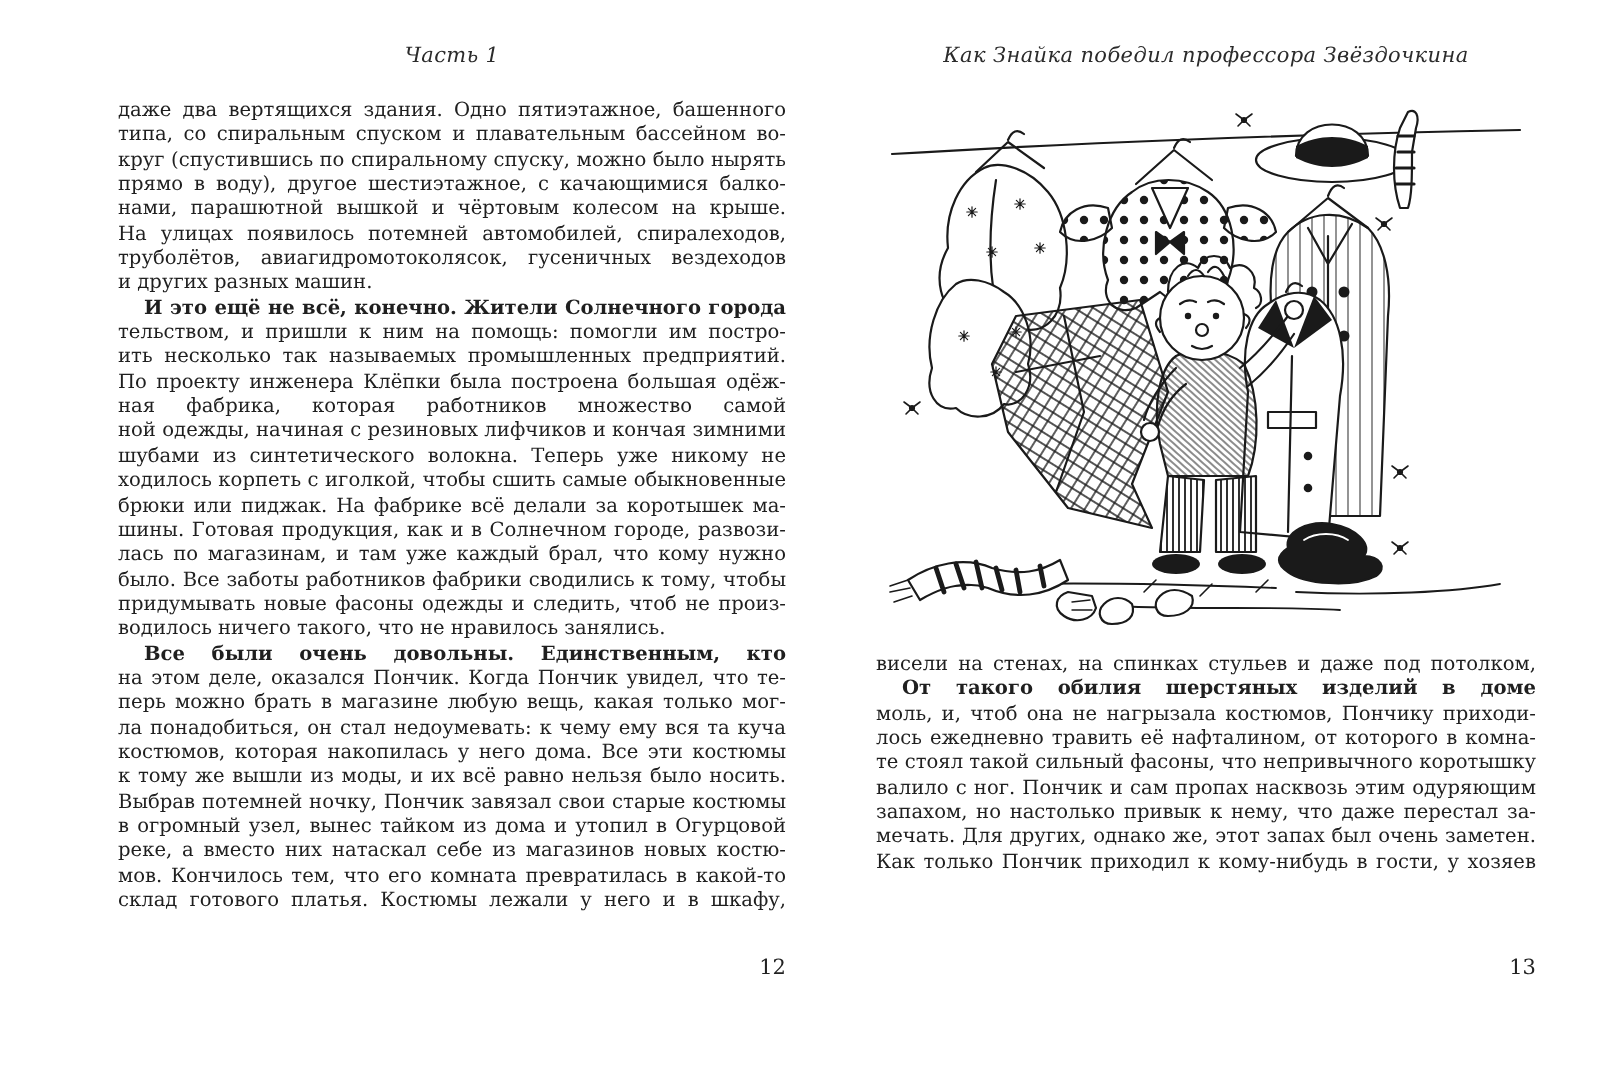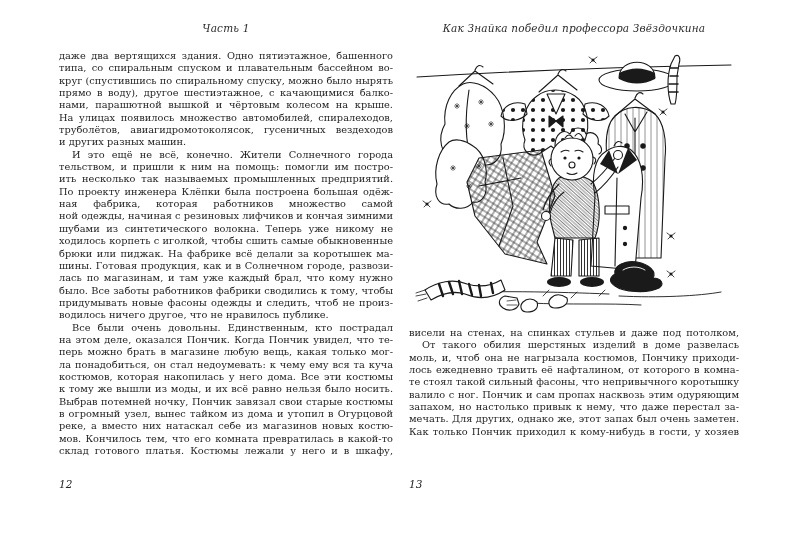--- a/index.html
+++ b/index.html
@@ -3,72 +3,72 @@
 <meta charset="utf-8">
 <style>
   html,body{margin:0;padding:0;}
   body{
     width:800px;height:534px;position:relative;overflow:hidden;
     background:#ffffff;color:#1f1f1f;
     font-family:"DejaVu Serif","Liberation Serif",serif;
   }
   .page{position:absolute;top:0;height:534px;}
   .page-left{left:59px;width:334px;}
-  .page-right{left:409px;width:330px;}
+  .page-right{left:438px;width:330px;}
   .running-head{
     position:absolute;top:22px;left:0;right:0;text-align:center;
     font-style:italic;font-size:10.5px;color:#2b2b2b;letter-spacing:.2px;
     white-space:nowrap;
   }
   .text-col{position:absolute;left:0;right:0;font-size:9.8px;}
   .text-col-left{top:50px;}
   .text-col-right{top:327px;}
   .tline{
     height:12.35px;line-height:12.35px;
     text-align:justify;text-align-last:justify;
     overflow:hidden;white-space:normal;
   }
-  .tline.indent{text-indent:13px;}
+  .tline.indent{text-indent:13px;font-weight:bold;}
   .tline.pend{text-align-last:left;}
   .folio{
-    position:absolute;top:478px;left:0;right:0;text-align:left;
-    font-size:10.5px;color:#222;font-style:italic;
+    position:absolute;top:478px;left:0;right:0;text-align:right;
+    font-size:10.5px;color:#222;
   }
   .illus{position:absolute;top:46px;left:0;}
 </style>
 </head>
 <body>
 
 <div>
 
   <div class="page page-left">
     <div class="running-head">Часть 1</div>
     <div class="text-col text-col-left">
         <div class="tline">даже два вертящихся здания. Одно пятиэтажное, башенного</div>
         <div class="tline">типа, со спиральным спуском и плавательным бассейном во-</div>
         <div class="tline">круг (спустившись по спиральному спуску, можно было нырять</div>
         <div class="tline">прямо в воду), другое шестиэтажное, с качающимися балко-</div>
         <div class="tline">нами, парашютной вышкой и чёртовым колесом на крыше.</div>
-        <div class="tline">На улицах появилось множество автомобилей, спиралеходов,</div>
+        <div class="tline">На улицах появилось потемней автомобилей, спиралеходов,</div>
         <div class="tline">труболётов, авиагидромотоколясок, гусеничных вездеходов</div>
         <div class="tline pend">и других разных машин.</div>
         <div class="tline indent">И это ещё не всё, конечно. Жители Солнечного города</div>
         <div class="tline">тельством, и пришли к ним на помощь: помогли им постро-</div>
         <div class="tline">ить несколько так называемых промышленных предприятий.</div>
         <div class="tline">По проекту инженера Клёпки была построена большая одёж-</div>
         <div class="tline">ная фабрика, которая работников множество самой разнообраз-</div>
         <div class="tline">ной одежды, начиная с резиновых лифчиков и кончая зимними</div>
         <div class="tline">шубами из синтетического волокна. Теперь уже никому не при-</div>
         <div class="tline">ходилось корпеть с иголкой, чтобы сшить самые обыкновенные</div>
         <div class="tline">брюки или пиджак. На фабрике всё делали за коротышек ма-</div>
         <div class="tline">шины. Готовая продукция, как и в Солнечном городе, развози-</div>
         <div class="tline">лась по магазинам, и там уже каждый брал, что кому нужно</div>
         <div class="tline">было. Все заботы работников фабрики сводились к тому, чтобы</div>
         <div class="tline">придумывать новые фасоны одежды и следить, чтоб не произ-</div>
-        <div class="tline pend">водилось ничего другое, что не нравилось публике.</div>
+        <div class="tline pend">водилось ничего такого, что не нравилось занялись.</div>
         <div class="tline indent">Все были очень довольны. Единственным, кто пострадал</div>
         <div class="tline">на этом деле, оказался Пончик. Когда Пончик увидел, что те-</div>
         <div class="tline">перь можно брать в магазине любую вещь, какая только мог-</div>
         <div class="tline">ла понадобиться, он стал недоумевать: к чему ему вся та куча</div>
         <div class="tline">костюмов, которая накопилась у него дома. Все эти костюмы</div>
         <div class="tline">к тому же вышли из моды, и их всё равно нельзя было носить.</div>
         <div class="tline">Выбрав потемней ночку, Пончик завязал свои старые костюмы</div>
         <div class="tline">в огромный узел, вынес тайком из дома и утопил в Огурцовой</div>
         <div class="tline">реке, а вместо них натаскал себе из магазинов новых костю-</div>
         <div class="tline">мов. Кончилось тем, что его комната превратилась в какой-то</div>

